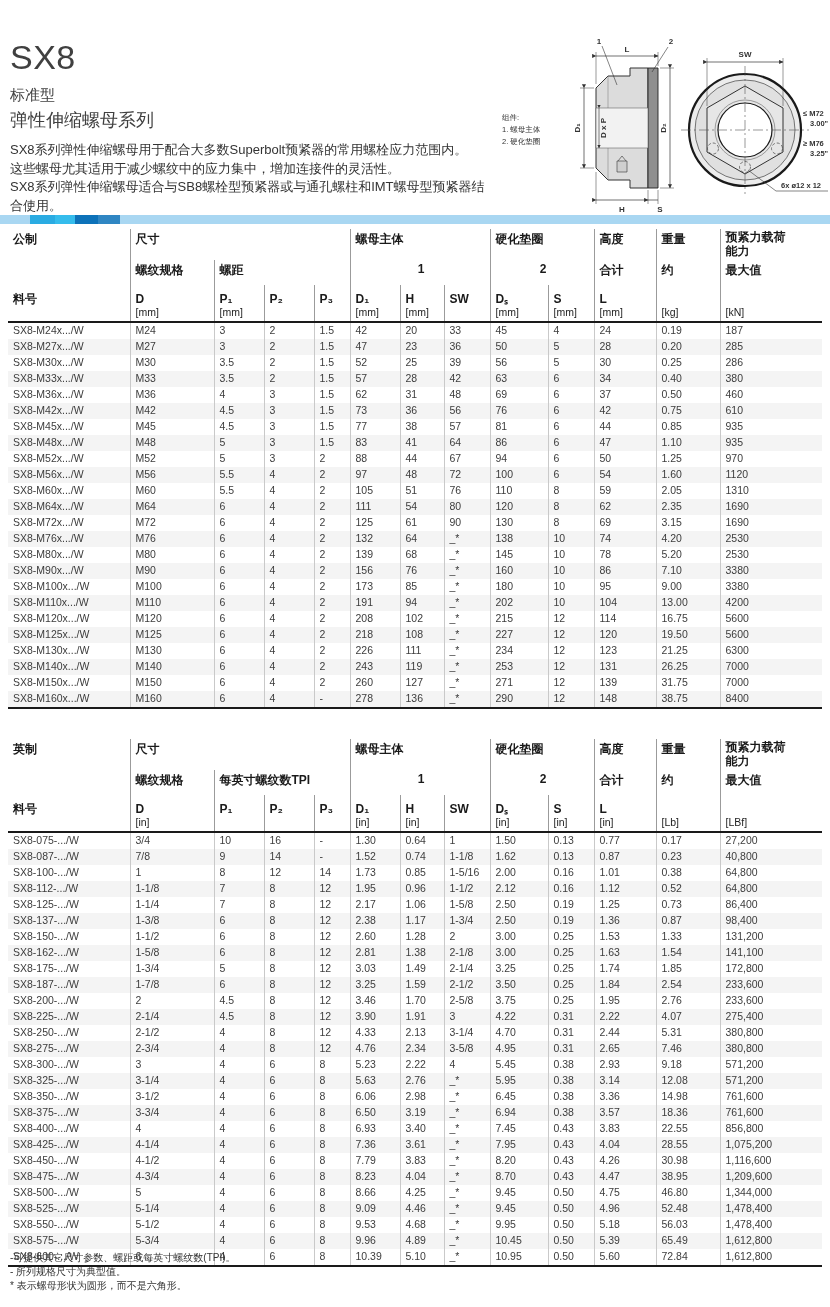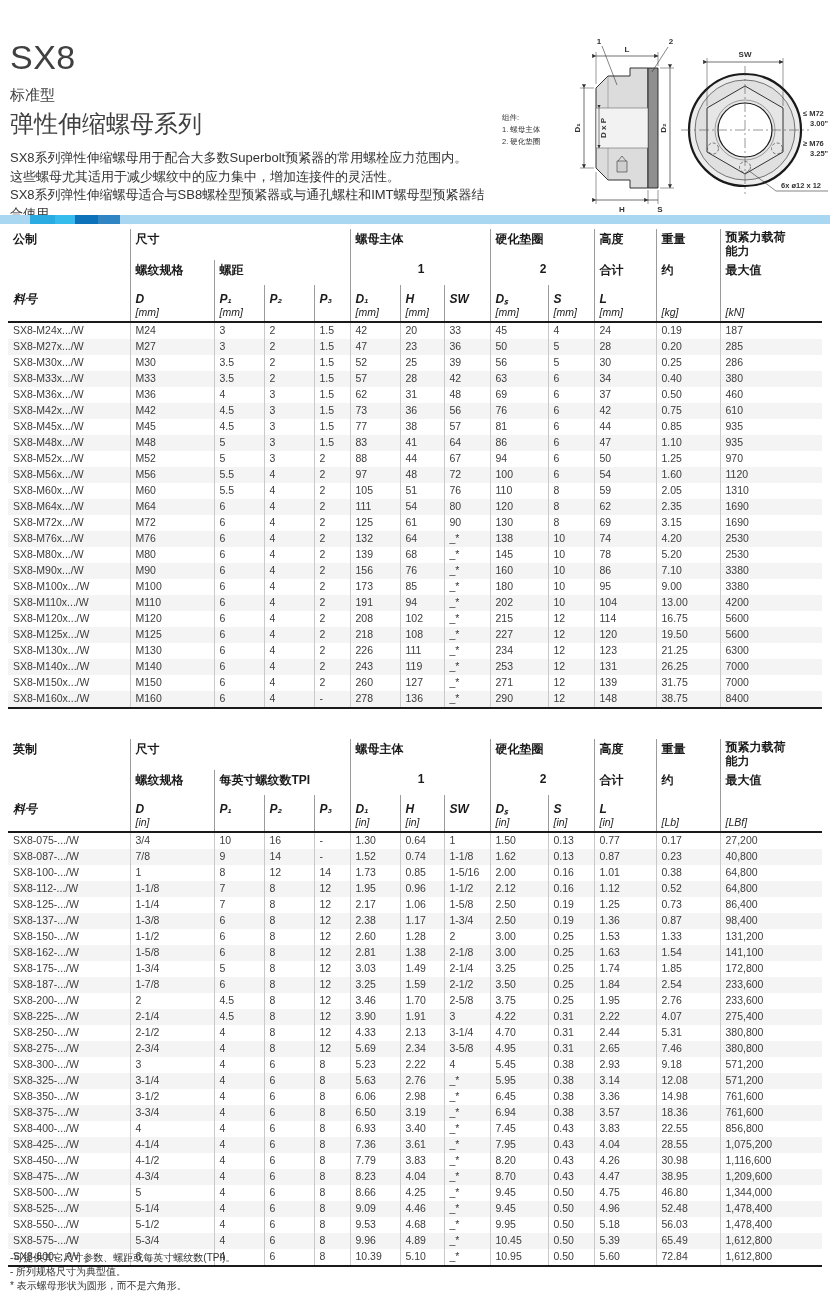--- a/index.html
+++ b/index.html
@@ -5,21 +5,21 @@
   html,body { margin:0; padding:0; }
   body {
     width:830px; height:1307px; position:relative; background:#ffffff;
     font-family:"Liberation Sans", sans-serif; color:#333;
     overflow:hidden;
   }
   
   .header-block { position:absolute; left:10px; top:40px; width:480px; }
   .title { font-size:34px; line-height:1.05; font-weight:400; color:#404040; letter-spacing:0.5px; }
   .subtitle1 { font-size:15px; color:#404040; margin-top:10px; }
-  .subtitle2 { font-size:24px; color:#404040; margin-top:3px;font-family:Liberation Serif, serif; }
+  .subtitle2 { font-size:18px; color:#404040; margin-top:3px;font-family:Liberation Serif, serif; }
   .desc { margin-top:9px; font-size:13px; color:#333; line-height:1.45; }
 
   
   .drawing { position:absolute; left:498px; top:28px; width:332px; height:188px; }
   .drawing text { font-family:"Liberation Sans",sans-serif; fill:#333; }
   .dim-label { font-size:8px; font-weight:bold; }
   .note-label { font-size:7.5px; font-weight:bold; }
   .comp-label { font-size:7.5px; }
 
   
@@ -35,21 +35,21 @@
   
   table { border-collapse:collapse; table-layout:fixed; position:absolute; left:8px; width:814px;
           border-bottom:2px solid #1a1a1a; }
   table.metric { top:229px; }
   table.imperial { top:739px; }
   th, td { text-align:left; }
   thead th { border-left:1px solid #9b9b9b; padding:2px 3px 1px 5px; font-size:12px; color:#1a1a1a; }
   thead tr th:first-child { border-left:none; }
   tr.grp-row th { vertical-align:top; height:22px; }
   tr.sub-row th { vertical-align:top; height:22px; }
-  tr.col-row th { vertical-align:bottom; height:32px; border-bottom:2px solid #1a1a1a; padding-bottom:2px;font-style:italic; }
+  tr.col-row th { vertical-align:bottom; height:32px; border-bottom:2px solid #1a1a1a; padding-bottom:2px; }
   .center { text-align:center; }
   .wrap5 { max-width:5em; line-height:1.15; display:block; }
   .col-label { height:14px; line-height:14px; font-weight:bold; }
   .col-unit { height:13px; line-height:13px; font-weight:normal; font-size:10.5px; color:#222; }
   tbody td { border-left:1px solid #c9c9c9; padding:1px 3px 1px 5px; font-size:10.5px; line-height:13.3px;
              height:14px; color:#3c3c3c; white-space:nowrap; overflow:hidden; }
   tbody tr td:first-child { border-left:none; }
   tbody tr:nth-child(even) { background:#f4f4f4; }
 
   
@@ -903,21 +903,21 @@
         <td>2.44</td>
         <td>5.31</td>
         <td>380,800</td>
       </tr>
       <tr>
         <td>SX8-275-.../W</td>
         <td>2-3/4</td>
         <td>4</td>
         <td>8</td>
         <td>12</td>
-        <td>5.69</td>
+        <td>4.76</td>
         <td>2.34</td>
         <td>3-5/8</td>
         <td>4.95</td>
         <td>0.31</td>
         <td>2.65</td>
         <td>7.46</td>
         <td>380,800</td>
       </tr>
       <tr>
         <td>SX8-300-.../W</td>

